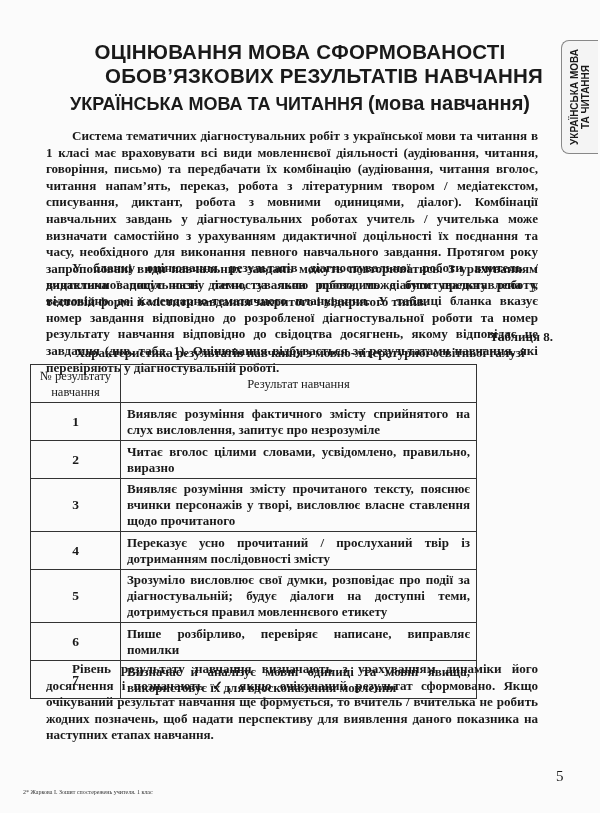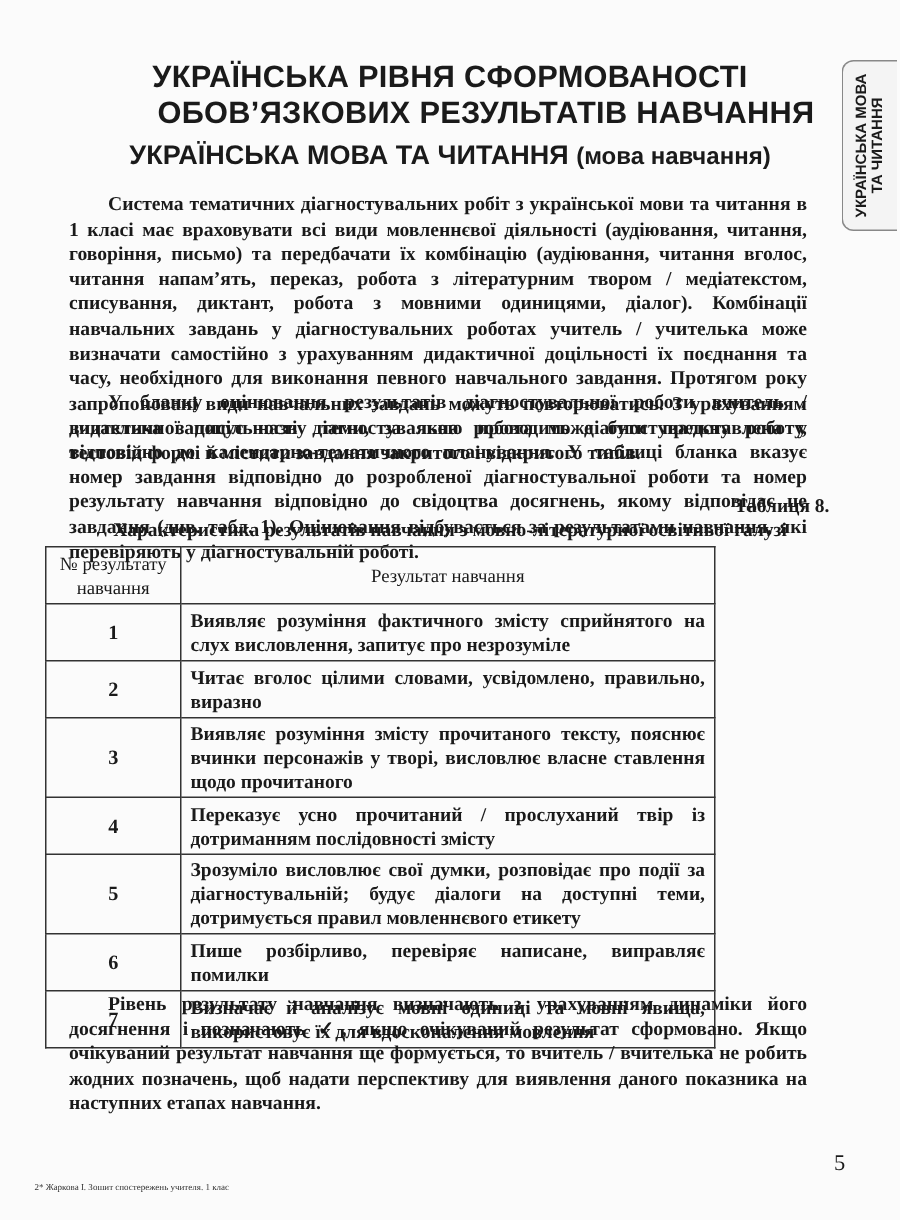--- a/index.html
+++ b/index.html
@@ -11,21 +11,21 @@
     position: absolute; left: 0; width: 600px; text-align: center;
     font-family: "Liberation Sans", sans-serif; font-weight: bold; font-size: 20.5px; letter-spacing: 0.2px;
     line-height: 24px;
   }
   .title.t1 { top: 40px; }
   .title.t2 { top: 64px; padding-left: 24px; }
   .subtitle {
     position: absolute; top: 92px; left: 0; width: 600px; text-align: center;
     font-family: "Liberation Sans", sans-serif; font-weight: bold; font-size: 18px; line-height: 22px;
   }
-  .subtitle .paren { font-size: 16px; text-align: center; }
+  .subtitle .paren { font-size: 20px; text-align: center; }
   .side-tab {
     position: absolute; left: 561px; top: 40px; width: 36px; height: 112px;
     border: 1.5px solid #888; border-right: none; border-radius: 8px 0 0 8px; background: #f4f4f4;
   }
   .side-tab .txt {
     position: absolute; left: 50%; top: 50%; transform: translate(-50%, -50%) rotate(-90deg);
     white-space: nowrap; text-align: center;
     font-family: "Liberation Sans", sans-serif; font-weight: bold; font-size: 10px; line-height: 11px;
   }
   .para {
@@ -58,21 +58,21 @@
     position: absolute; top: 768px; left: 556px; font-size: 15px; font-family: "Liberation Serif", serif;
   }
   .footer {
     position: absolute; top: 789px; left: 23px; font-size: 6px; color: #333;
     font-family: "Liberation Serif", serif;
   }
 </style>
 </head>
 <body>
 
-<div class="title t1">УКРАЇНСЬКА РІВНЯ СФОРМОВАНОСТІ</div>
+<div class="title t1">ОЦІНЮВАННЯ МОВА СФОРМОВАНОСТІ</div>
 <div class="title t2">ОБОВ’ЯЗКОВИХ РЕЗУЛЬТАТІВ НАВЧАННЯ</div>
 <div class="subtitle">
   <span>УКРАЇНСЬКА МОВА ТА ЧИТАННЯ</span>
   <span class="paren">(мова навчання)</span>
 </div>
 
 <div class="side-tab">
   <div class="txt">
     <div>УКРАЇНСЬКА МОВА</div>
     <div>ТА ЧИТАННЯ</div>

